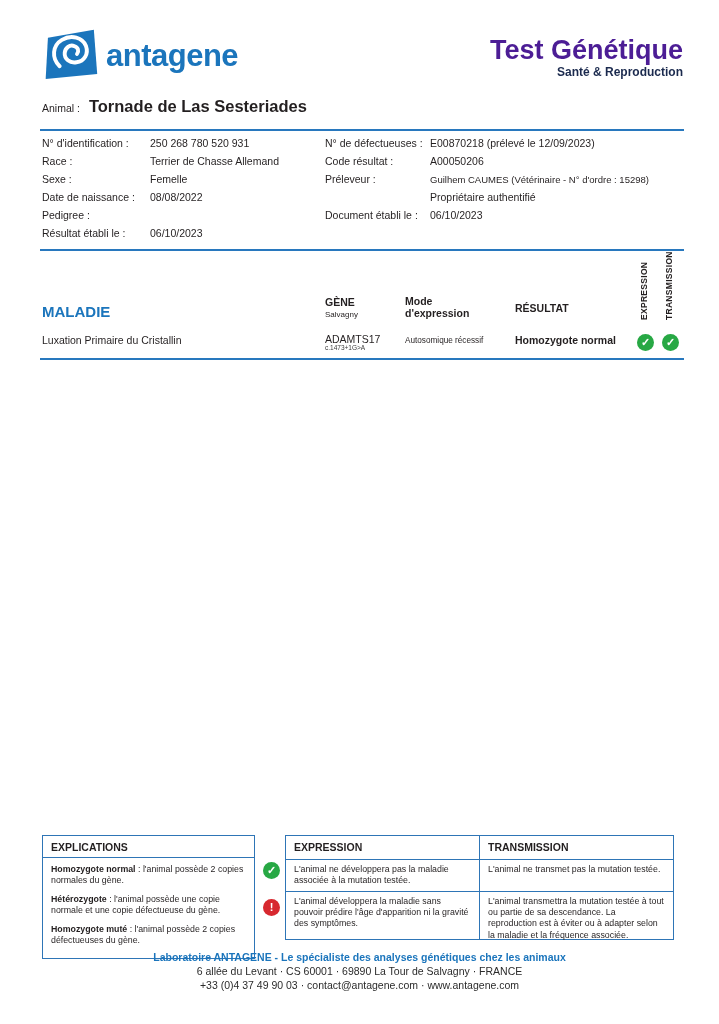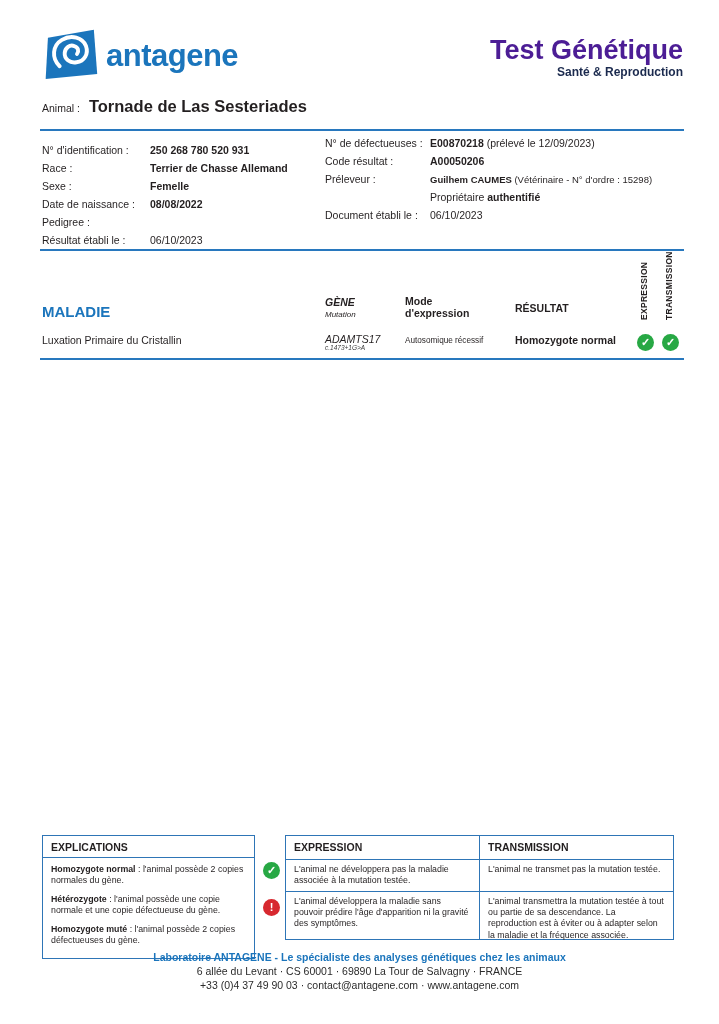--- a/index.html
+++ b/index.html
@@ -20,29 +20,29 @@
   .animal-name{font-size:16.5px;font-weight:bold;margin-left:9px;}
 
   .rule{position:absolute;left:40px;right:35px;border-top:2px solid #2878be;}
   .rule1{top:129px;} .rule2{top:249px;} .rule3{top:358px;}
 
   
   .info-col{position:absolute;top:137px;font-size:10.5px;}
   .info-left{left:42px;width:280px;}
   .info-right{left:325px;width:360px;}
   .irow{display:flex;height:18px;align-items:baseline;}
-  .info-left .ilabel{width:108px;flex:none;margin-top:7px;}
+  .info-left .ilabel{width:108px;flex:none;}
   .info-right .ilabel{width:105px;flex:none;}
   .ival{flex:1;white-space:nowrap;}
-  .ival b{font-weight:bold;}
+  .ival b{font-weight:normal;}
   .val-sm{font-size:9.5px;}
 
   
   .thead{position:absolute;left:42px;top:252px;height:68px;display:flex;align-items:flex-end;}
-  .c1{width:283px;flex:none;} .c2{width:80px;flex:none;font-style:italic;} .c3{width:110px;flex:none;}
+  .c1{width:283px;flex:none;} .c2{width:80px;flex:none;} .c3{width:110px;flex:none;}
   .c4{width:118px;flex:none;} .c5{width:25px;flex:none;display:flex;justify-content:center;}
   .hd-maladie{font-size:15px;font-weight:bold;color:#1b75bc;}
   .hd{font-size:10.5px;font-weight:bold;line-height:1.2;}
   .hd-sub{font-size:8px;font-weight:normal;line-height:1.4;}
   .hd-res{padding-bottom:5px;}
   .vlabel{position:absolute;top:250px;height:70px;width:14px;writing-mode:vertical-rl;
           transform:rotate(180deg);font-size:8.5px;font-weight:bold;letter-spacing:0.3px;
           display:flex;align-items:center;}
   .vlabel.expr{left:637px;} .vlabel.trans{left:662px;}
   .trow{position:absolute;left:42px;top:334px;display:flex;align-items:flex-start;font-size:10.5px;}
@@ -149,21 +149,21 @@
       <span class="ival"><span>06/10/2023</span> <b></b> <span></span></span>
     </div>
   </div>
 
   <div class="rule rule2"></div>
 
   <div class="thead">
     <div class="c1 hd-maladie">MALADIE</div>
     <div class="c2 gene-cell">
       <div class="hd">GÈNE</div>
-      <div class="hd-sub">Mutation</div>
+      <div class="hd-sub">Salvagny</div>
     </div>
     <div class="c3 hd">
       <div>Mode</div>
       <div>d'expression</div>
     </div>
     <div class="c4 hd hd-res">RÉSULTAT</div>
   </div>
   <div class="vlabel expr">EXPRESSION</div>
   <div class="vlabel trans">TRANSMISSION</div>
 

